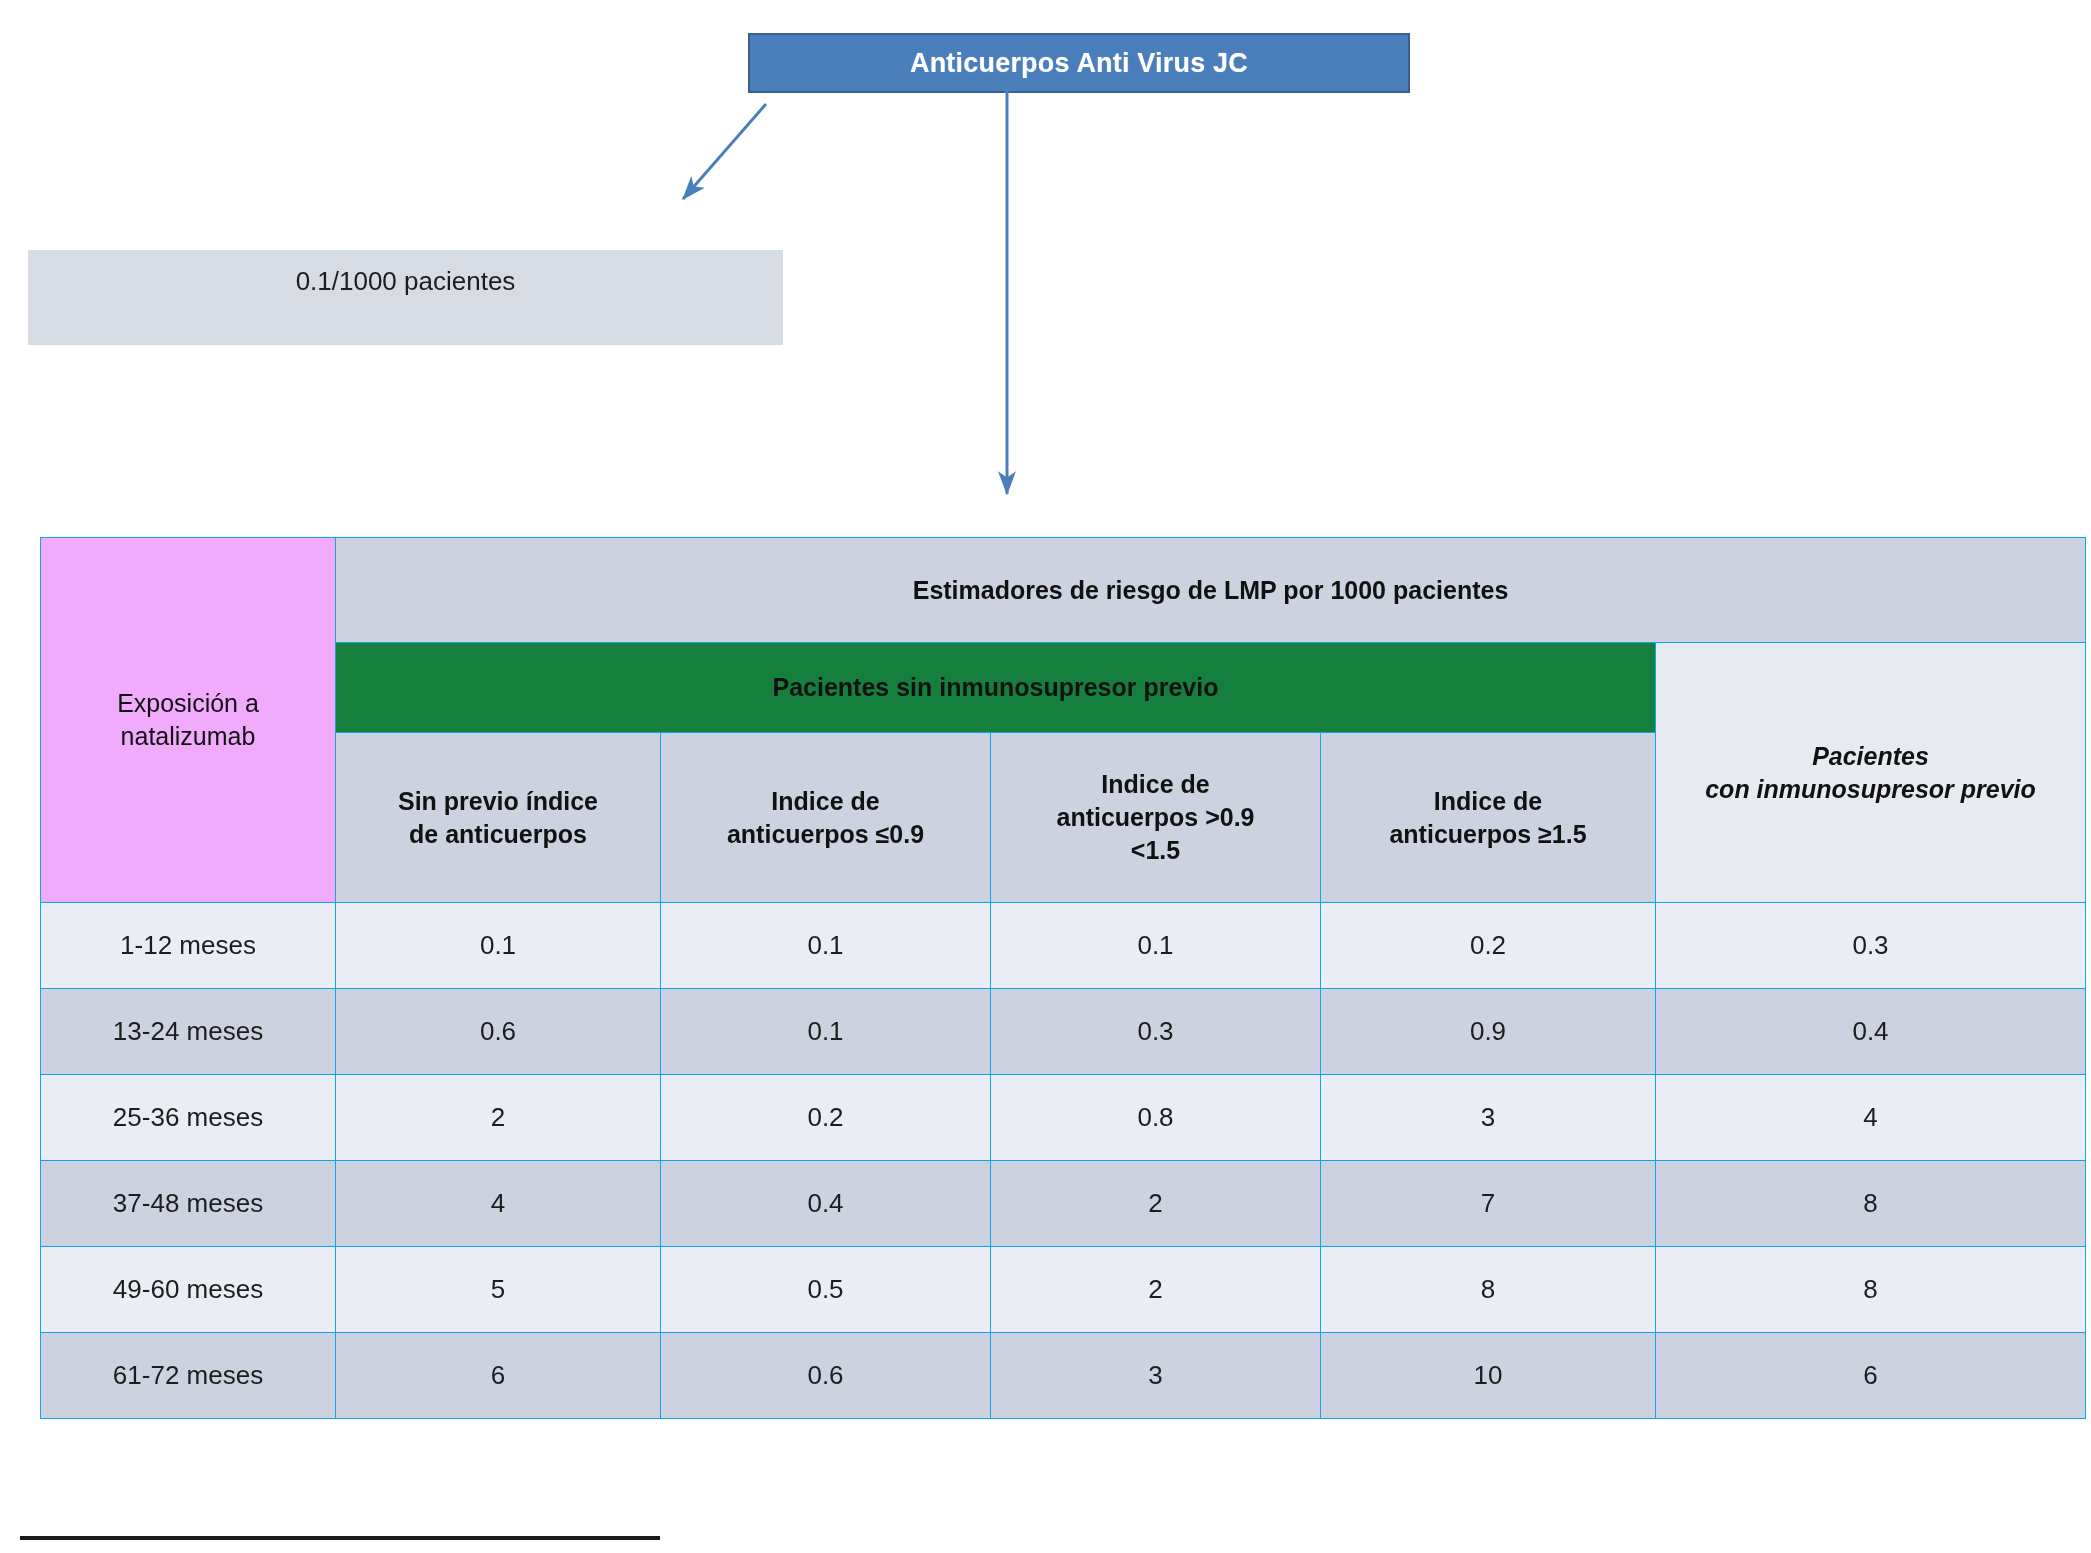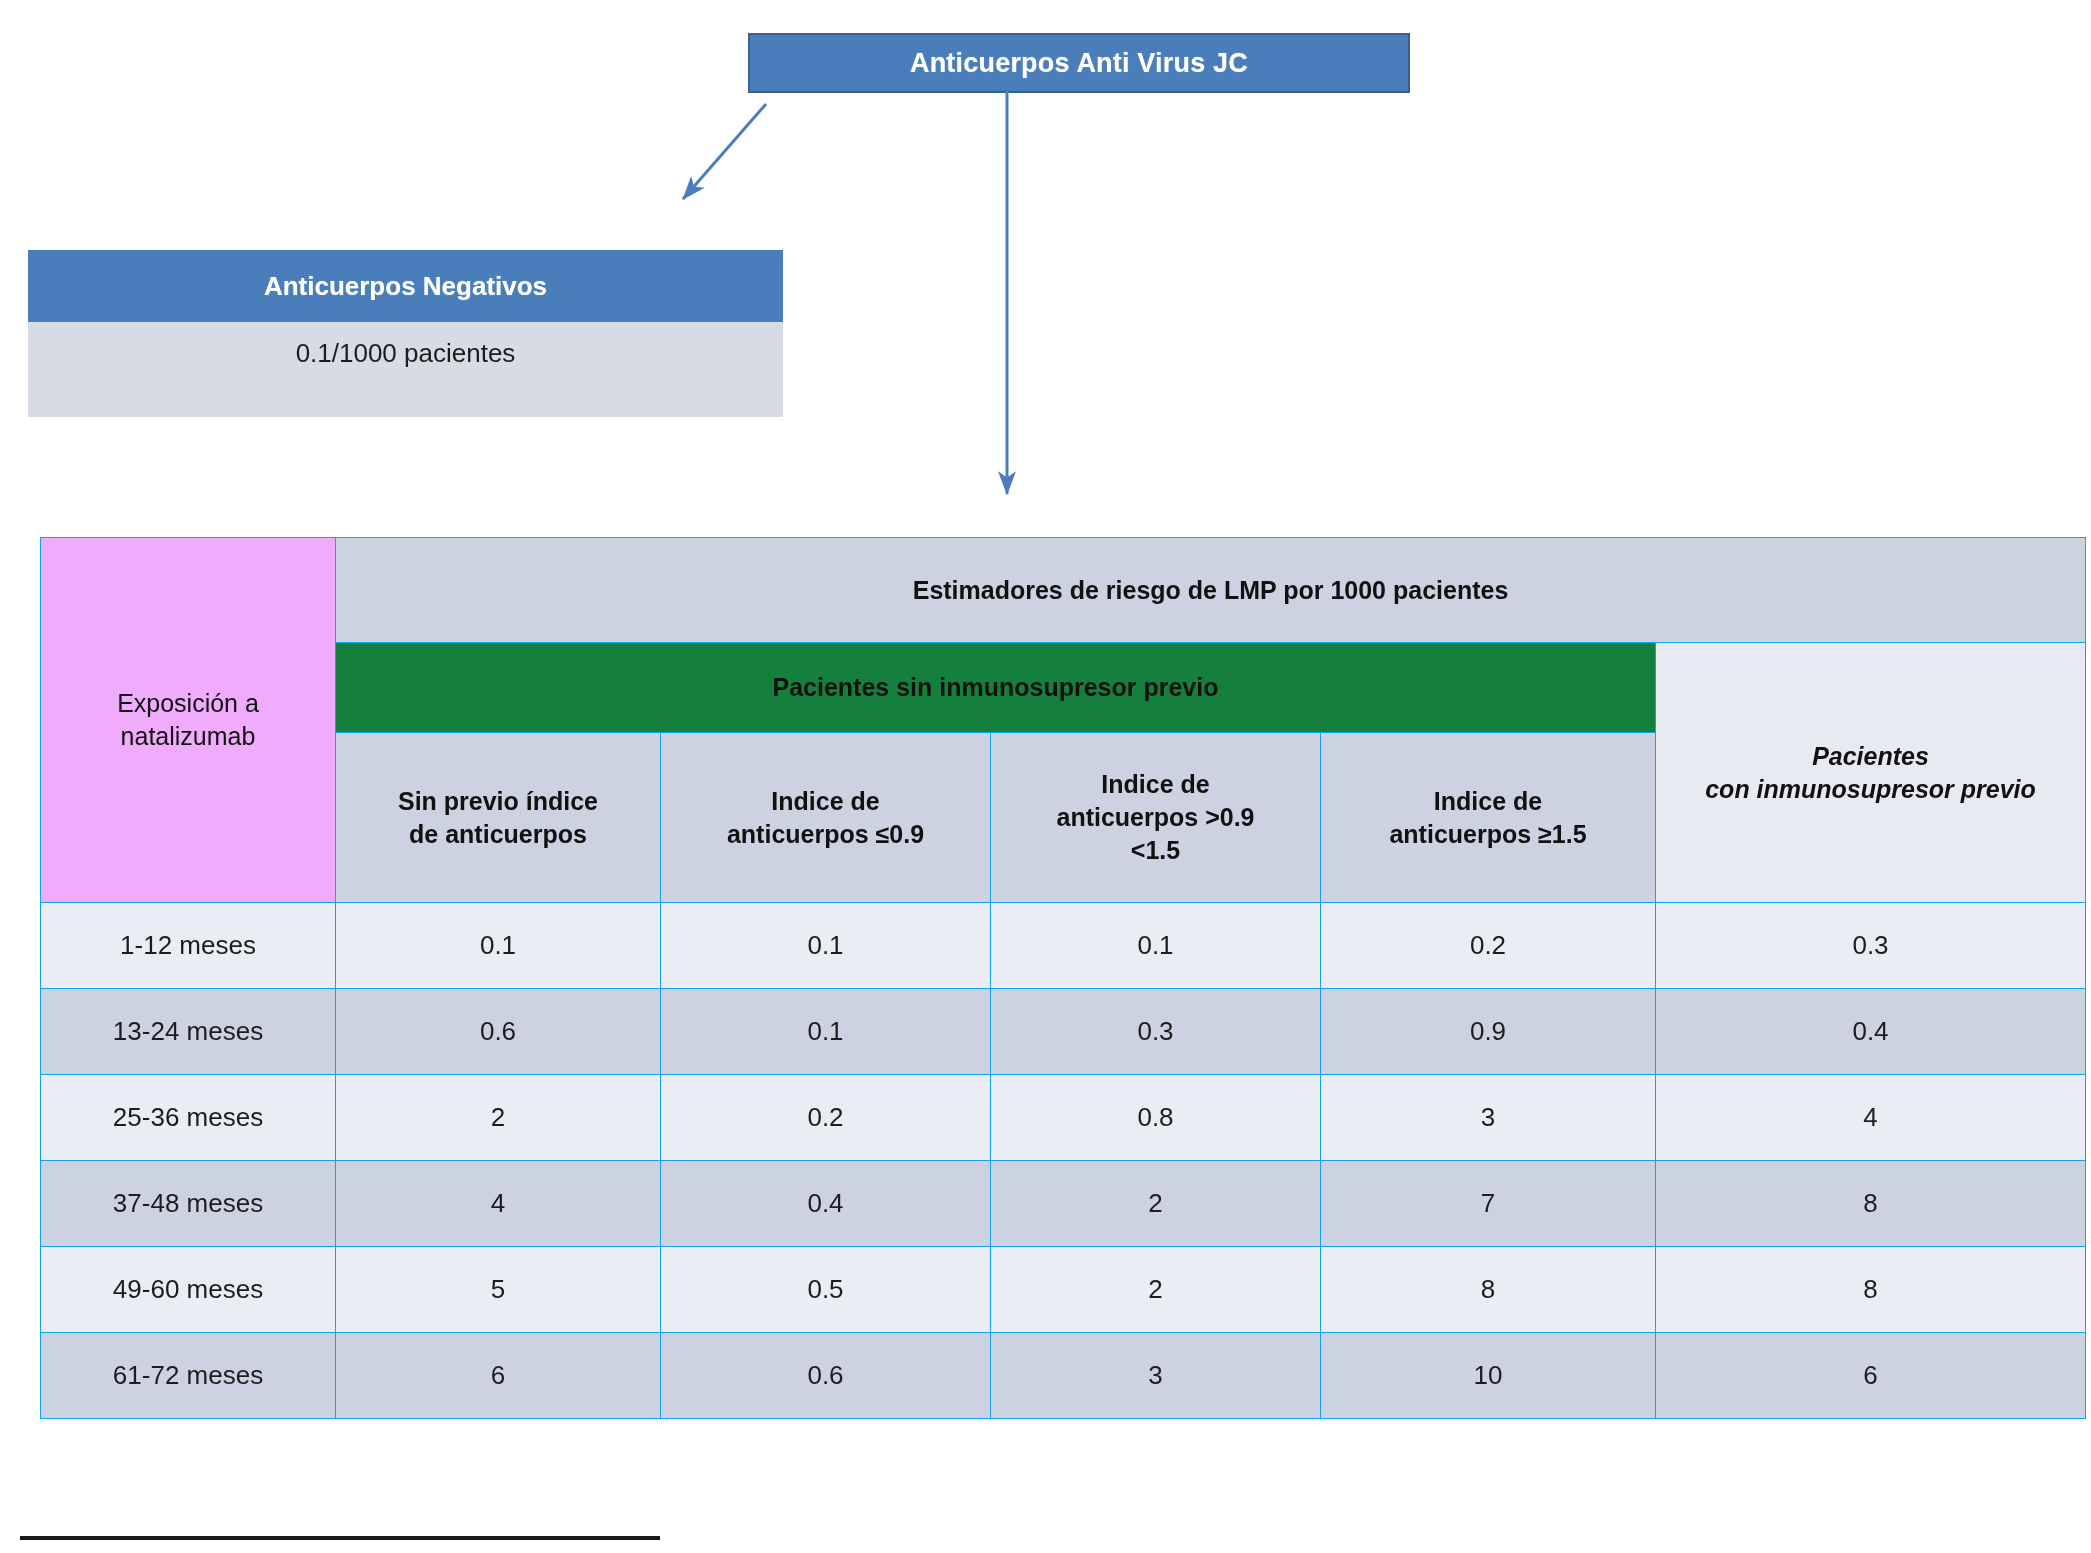--- a/index.html
+++ b/index.html
@@ -191,21 +191,20 @@
       <path d="M0,0.2 L8,3.2 L0,6.2 L2.1,3.2 z" fill="#4a7ebb"></path>
     </marker>
   </defs>
 
   <line x1="766" y1="104" x2="683" y2="199" stroke="#4a7ebb" stroke-width="3" marker-end="url(#ah)"></line>
 
   <line x1="1007" y1="80" x2="1007" y2="494" stroke="#4a7ebb" stroke-width="3" marker-end="url(#ah)"></line>
 </svg>
 
 <div id="neg-box">
-  <div class="neg-head">Anticuerpos Negativos</div>
   <div class="neg-body">0.1/1000 pacientes</div>
 </div>
 
 <div id="pos-wrap">
 
   <table class="risk">
     <colgroup>
       <col style="width:295px">
       <col style="width:325px">
       <col style="width:330px">

